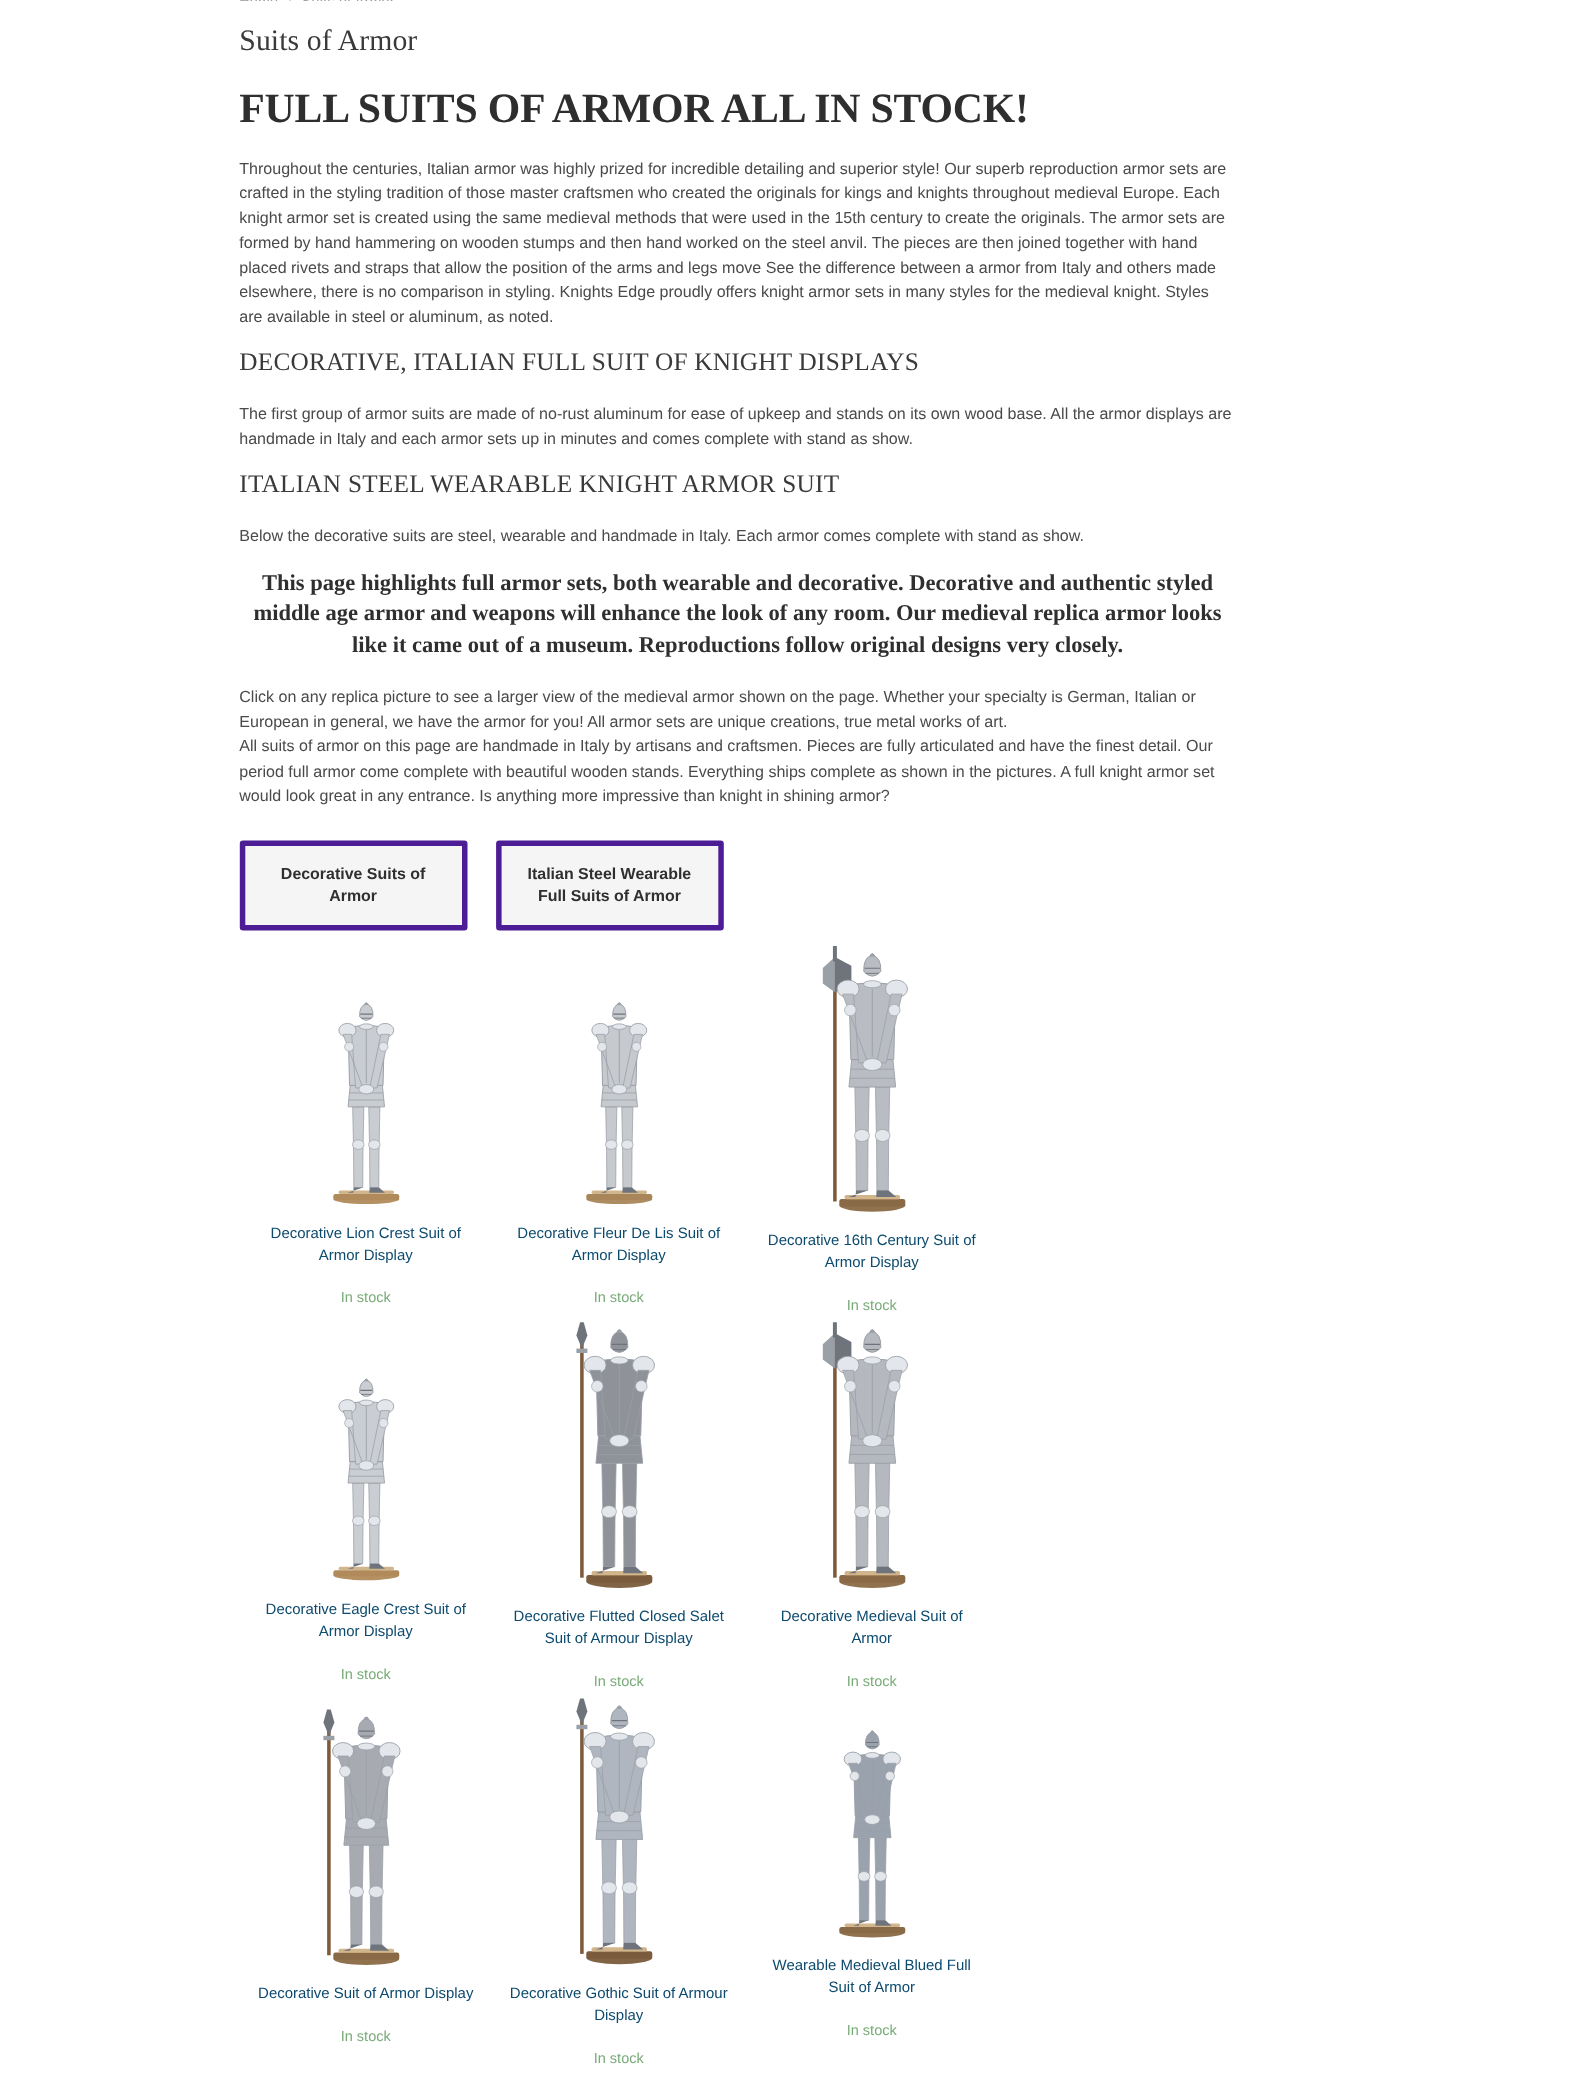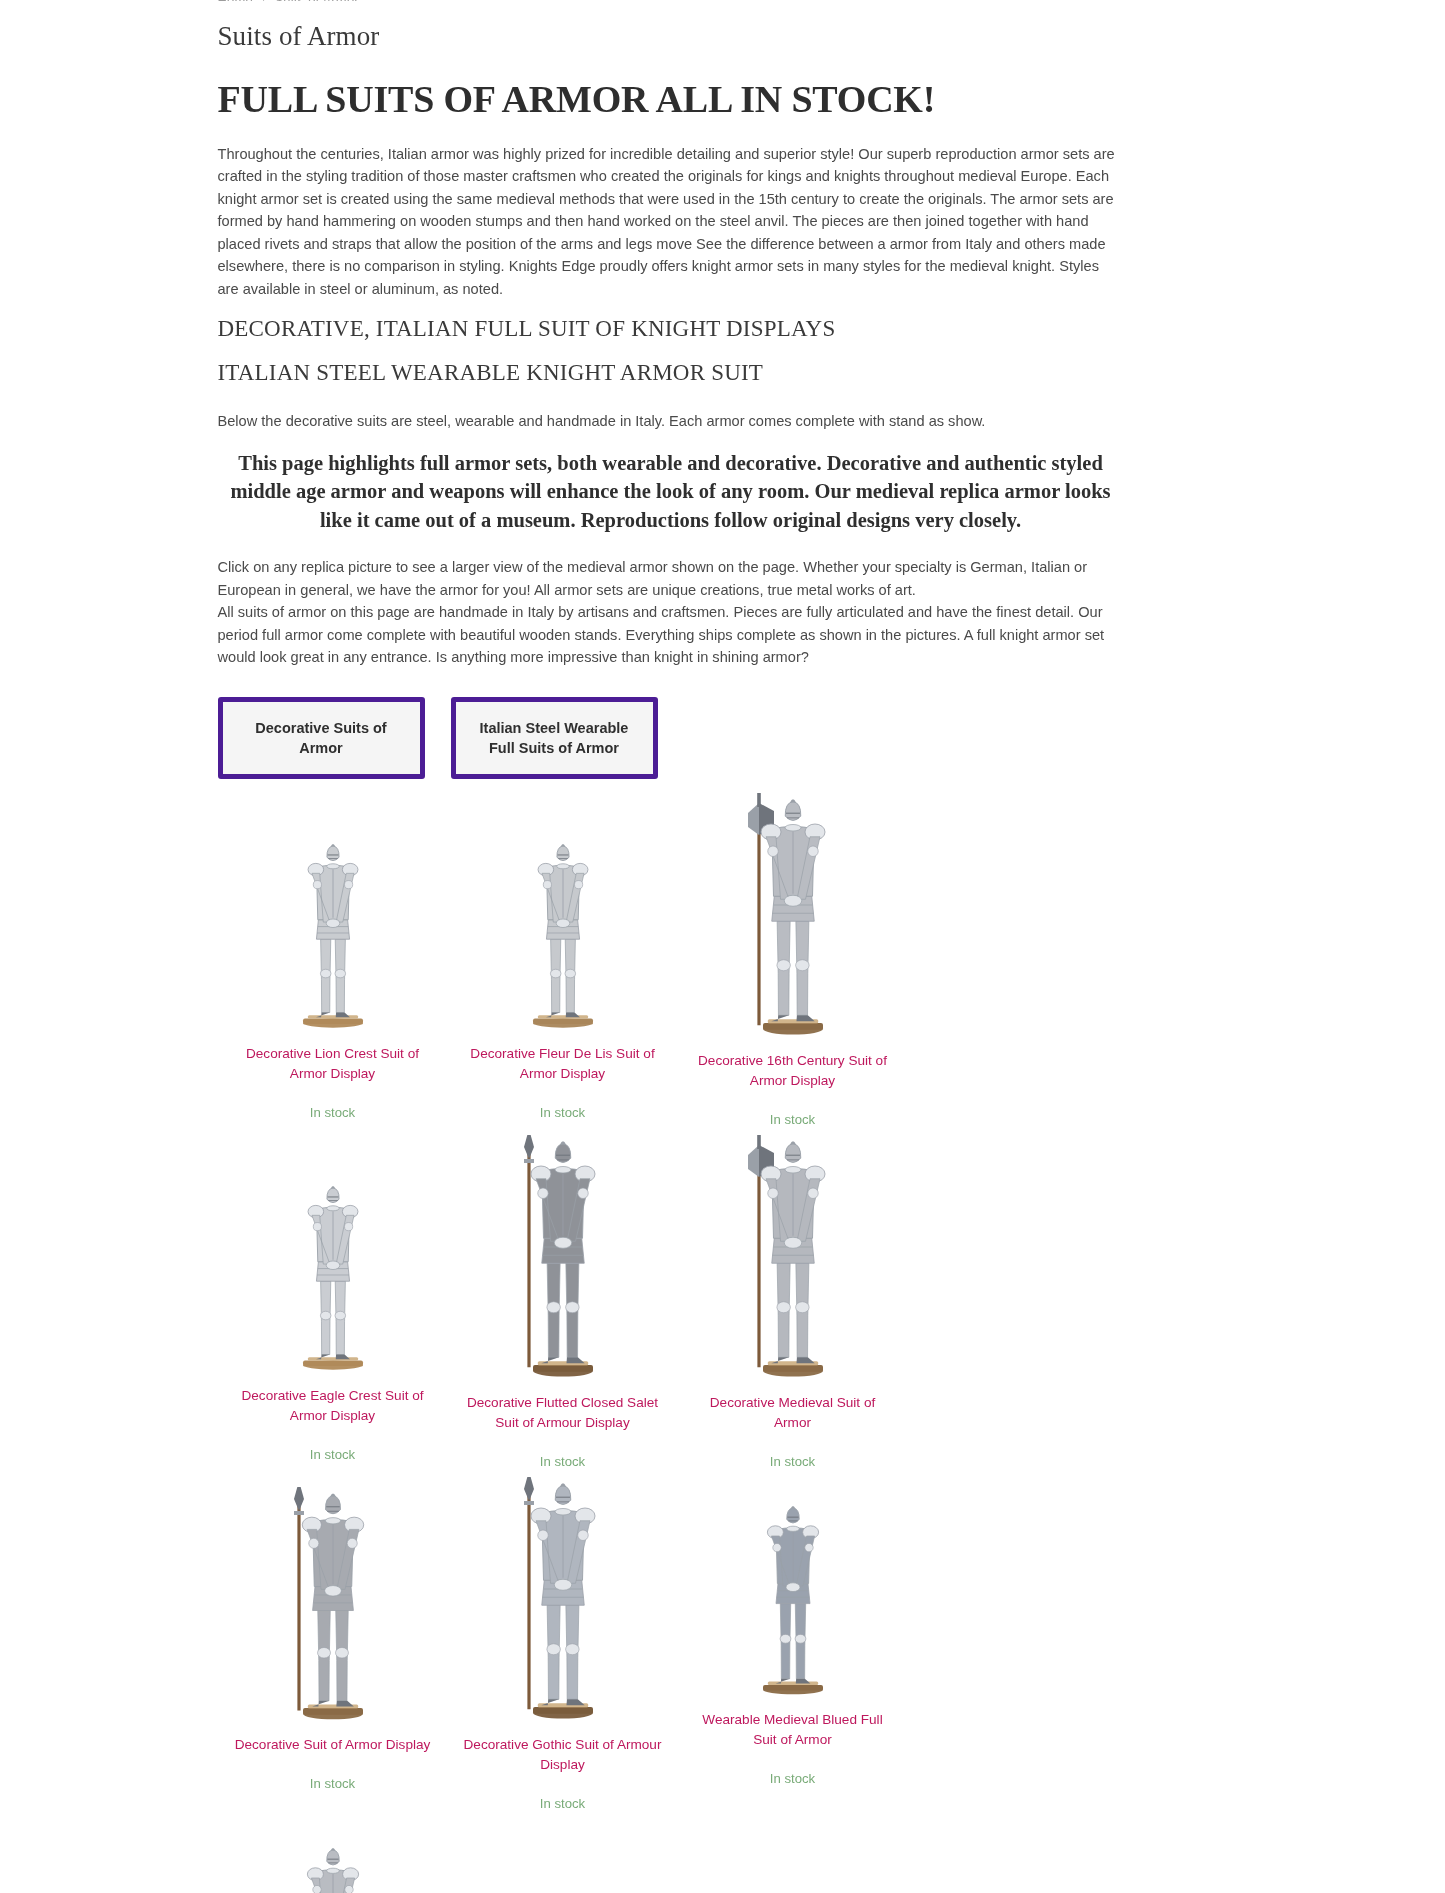--- a/index.html
+++ b/index.html
@@ -136,21 +136,21 @@
   }
   .card .thumb {
     width: 100%;
     display: flex;
     align-items: flex-end;
     justify-content: center;
   }
   .card .caption {
     font-size: 13.6px;
     line-height: 20px;
-    color: #be185d;
+    color: #0c4a6e;
     text-align: center;
     margin-top: 10px;
     max-width: 205px;
   }
   .card .stock {
     font-size: 13.2px;
     color: #79ab78;
     text-align: right;
     margin-top: 20px;
     line-height: 18px;
@@ -172,20 +172,21 @@
     </div>
 
     <h2 class="page-title">Suits of Armor</h2>
 
     <h1 class="main-h1">FULL SUITS OF ARMOR ALL IN STOCK!</h1>
 
     <p class="body">Throughout the centuries, Italian armor was highly prized for incredible detailing and superior style! Our superb reproduction armor sets are crafted in the styling tradition of those master craftsmen who created the originals for kings and knights throughout medieval Europe. Each knight armor set is created using the same medieval methods that were used in the 15th century to create the originals. The armor sets are formed by hand hammering on wooden stumps and then hand worked on the steel anvil. The pieces are then joined together with hand placed rivets and straps that allow the position of the arms and legs move  See the difference between a armor from Italy and others made elsewhere, there is no comparison in styling. Knights Edge proudly offers knight armor sets in many styles for the medieval knight. Styles are available in steel or aluminum, as noted.</p>
 
     <h2 class="sec">DECORATIVE, ITALIAN FULL SUIT OF KNIGHT DISPLAYS</h2>
 
+    <p class="body">The first group of armor suits are made of no-rust aluminum for ease of upkeep and stands on its own wood base. All the armor displays are handmade in Italy and  each armor sets up in minutes and comes complete with stand as show.</p>
 
     <h2 class="sec">ITALIAN STEEL WEARABLE KNIGHT ARMOR SUIT</h2>
 
     <p class="body">Below the decorative suits are steel, wearable and handmade in Italy. Each armor comes complete with stand as show.</p>
 
     <p class="lead-bold">This page highlights full armor sets, both wearable and decorative. Decorative and authentic styled middle age armor and weapons will enhance the look of any room. Our medieval replica armor looks like it came out of a museum. Reproductions follow original designs very closely.</p>
 
     <div class="para-block">
       <div class="line-group">Click on any replica picture to see a larger view of the medieval armor shown on the page. Whether your specialty is German, Italian or European in general, we have the armor for you! All armor sets are unique creations, true metal works of art.</div>
       <div class="line-group">All suits of armor on this page are handmade in Italy by artisans and craftsmen. Pieces are fully articulated and have the finest detail. Our period full armor come complete with beautiful wooden stands. Everything ships complete as shown in the pictures. A full knight armor set would look great in any entrance. Is anything more impressive than knight in shining armor?</div>

